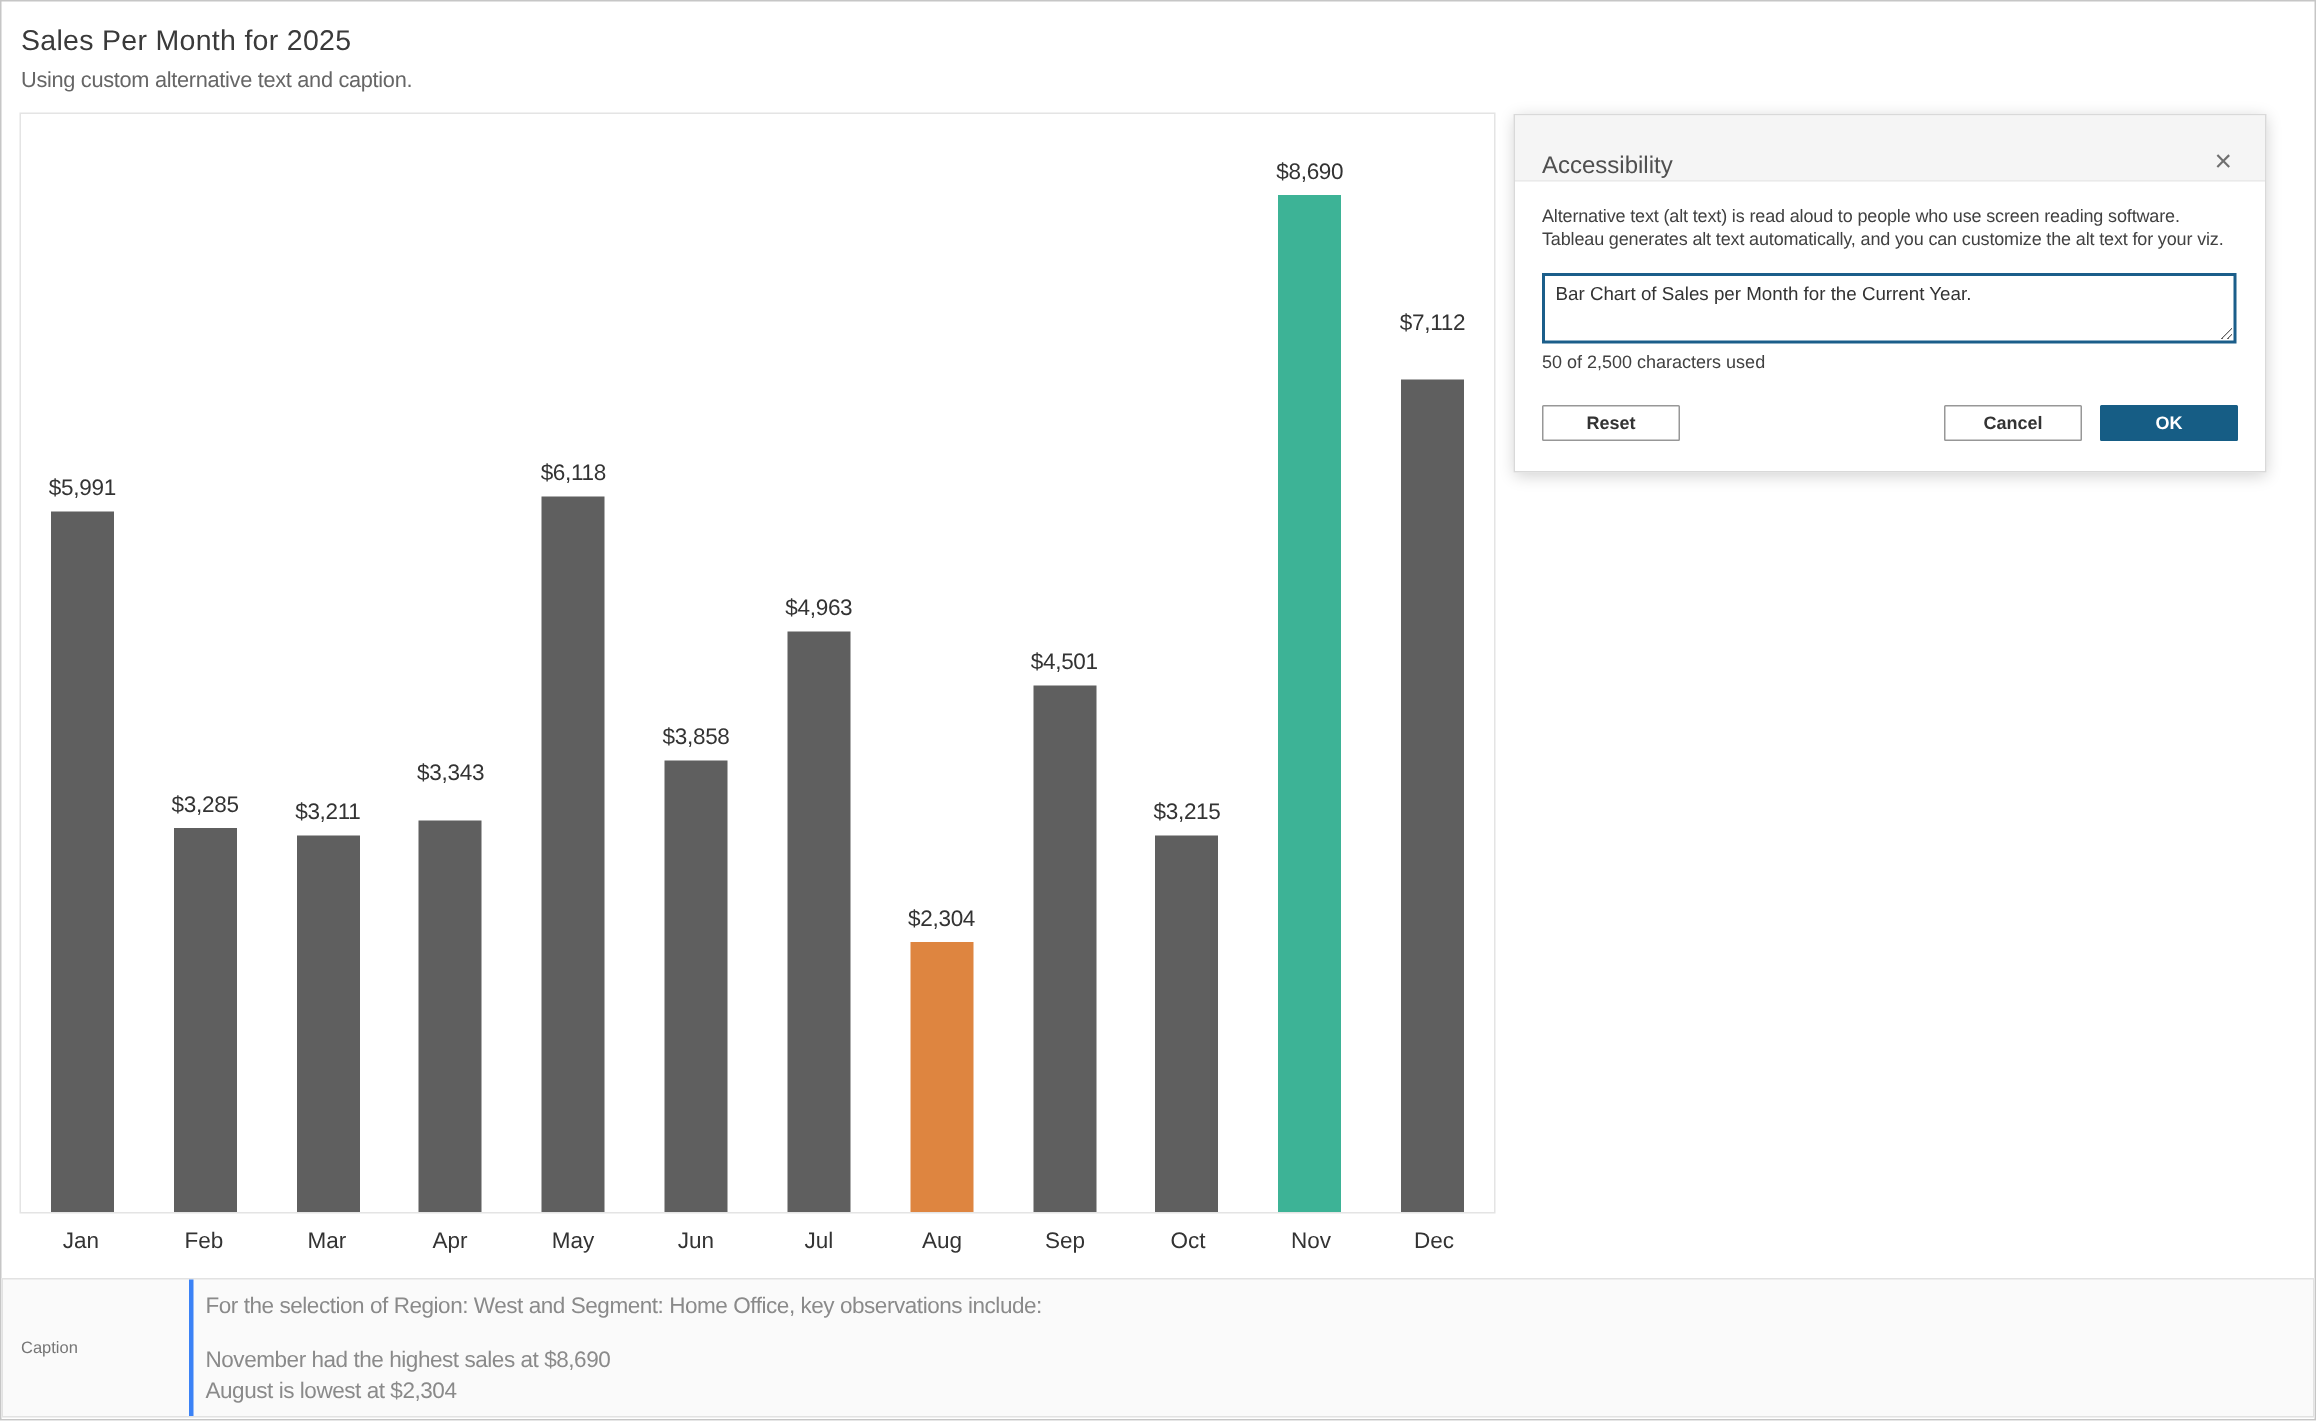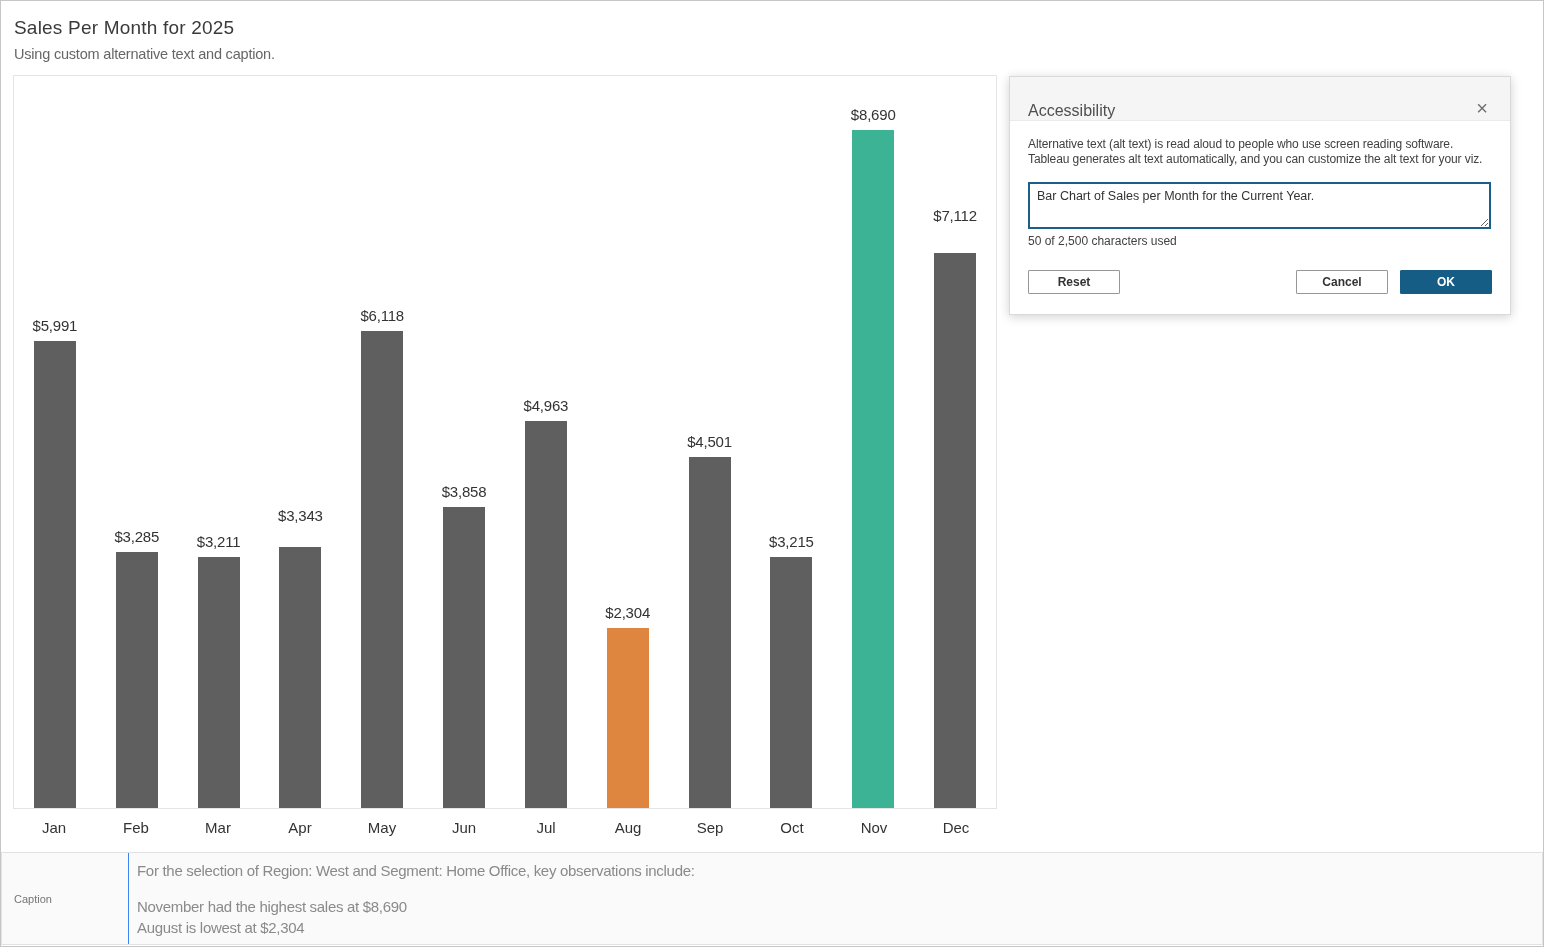--- a/index.html
+++ b/index.html
@@ -107,21 +107,21 @@
   
   .caption-panel {
     position: absolute; left: 0px; top: 851px;
     width: 1542px; height: 93px;
     background: #fafafa;
     border: 1px solid #e2e2e2;
     display: flex;
   }
   .caption-label-cell {
     width: 127px;
-    border-right: 1px solid #3b82f6;
+    border-right: 3px solid #3b82f6;
     display: flex; align-items: center;
     padding-left: 12px;
     font-size: 11px; color: #757575;
   }
   .caption-text-cell {
     flex: 1; padding: 9px 0 0 8px;
     font-size: 15px; color: #8a8a8a; letter-spacing: -0.3px;
   }
   .caption-line1 { margin-bottom: 17px; }
   .caption-line2, .caption-line3 { line-height: 21px; }

